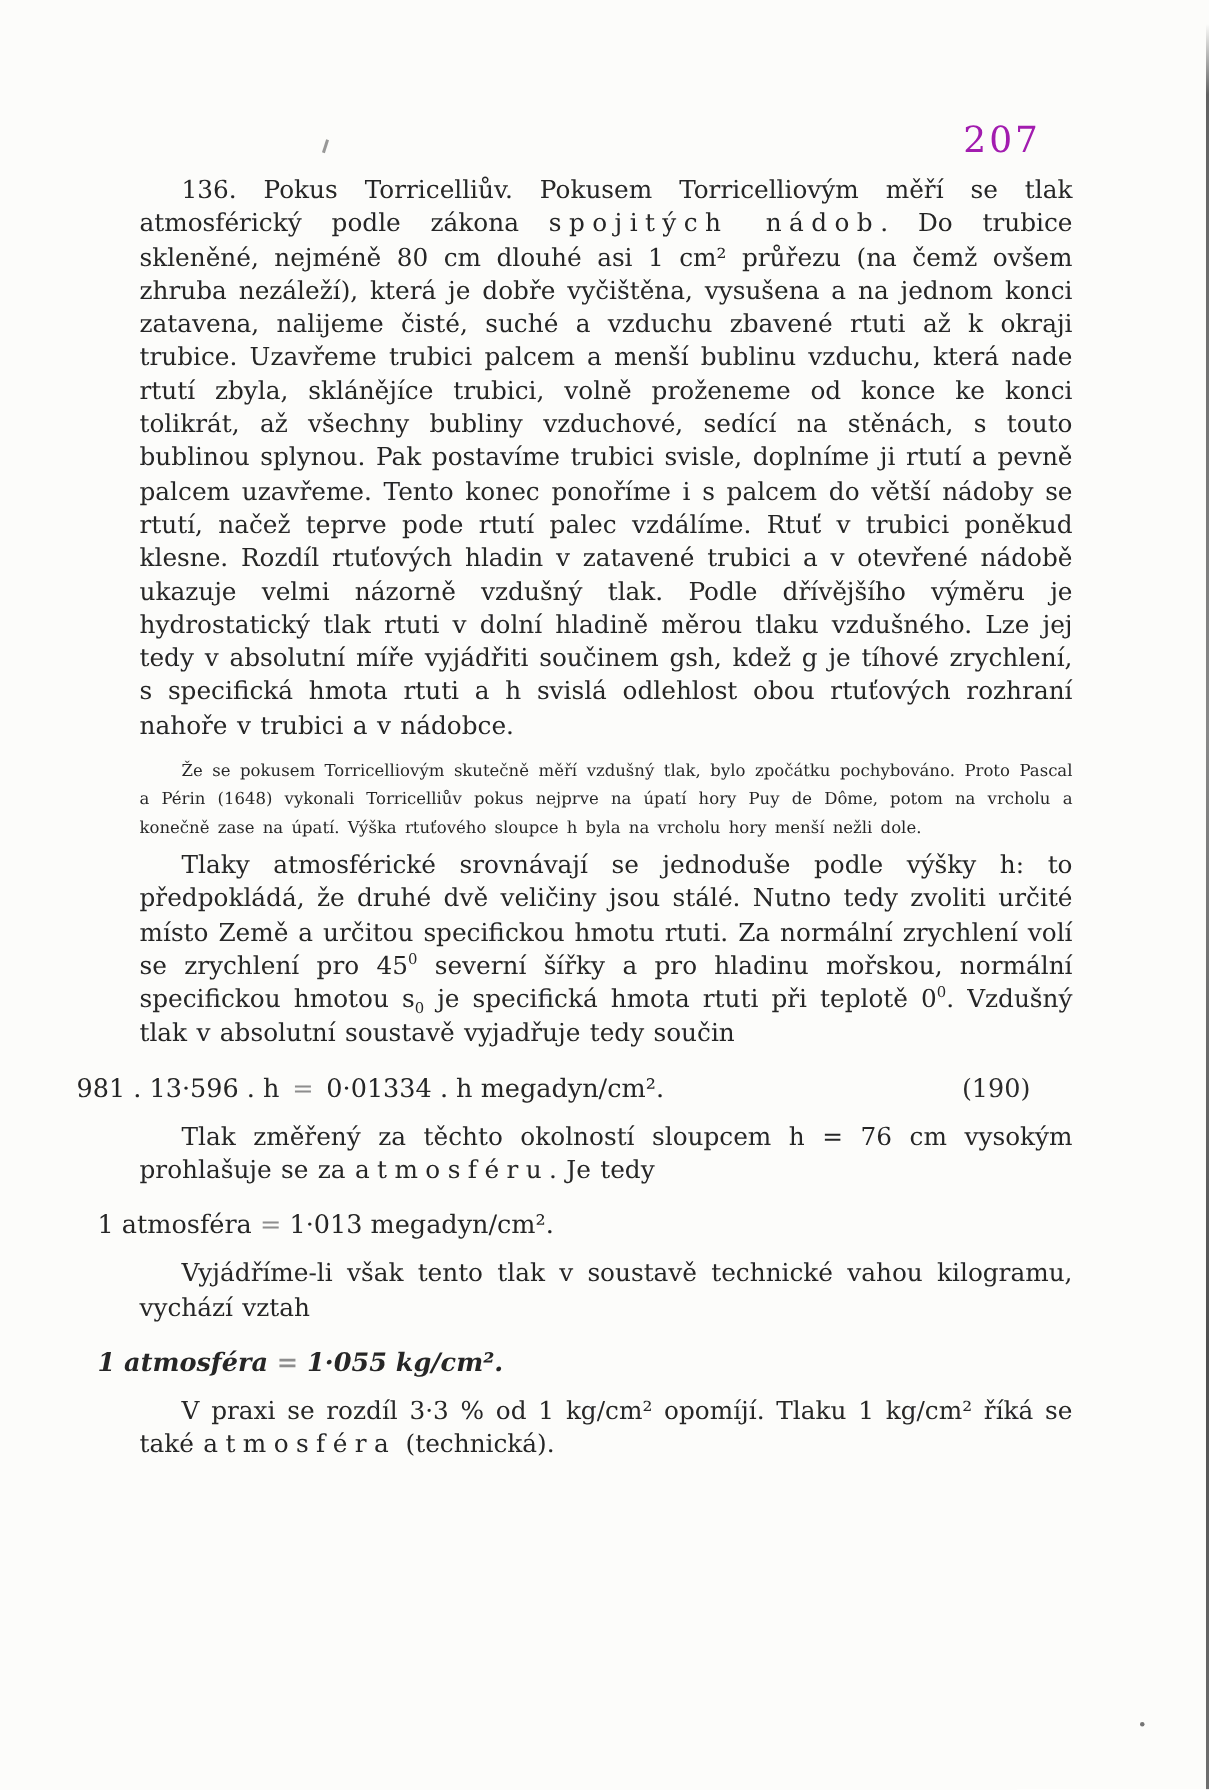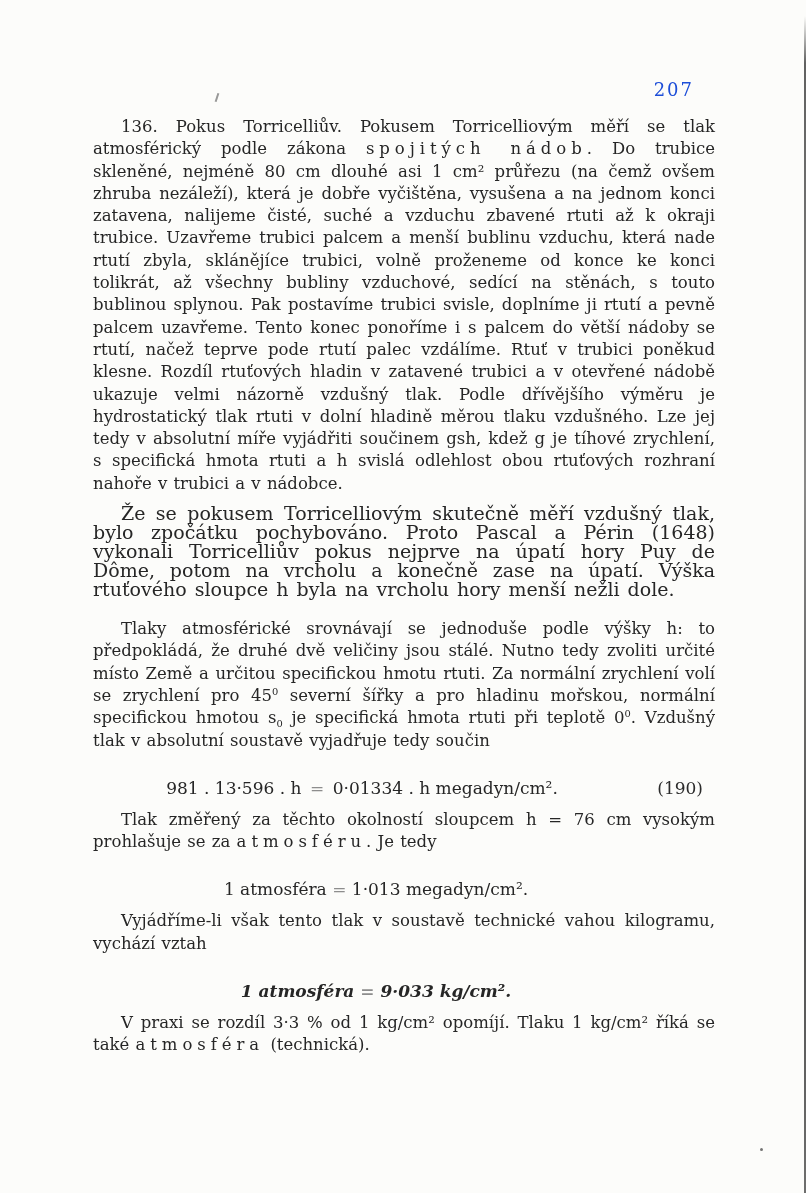--- a/index.html
+++ b/index.html
@@ -7,64 +7,64 @@
     position:relative;
     width:806px;height:1193px;
     background:#fcfcfa;
     overflow:hidden;
     font-family:"DejaVu Serif","Liberation Serif",serif;
     color:#262626;
   }
   .page-number{
     position:absolute;
     top:79px;right:112px;
-    font-size:18px;
+    font-size:24px;
     letter-spacing:2px;
-    color:#1d4ed8;
+    color:#a21caf;
   }
   .text-col{
     position:absolute;
     left:93px;top:116px;
     width:622px;
   }
   .para{
     margin:0;
     text-indent:28px;
     text-align:justify;
     font-size:16.5px;
     line-height:22.3px;
     word-spacing:1px;
   }
   .para.small{
-    font-size:19px;
+    font-size:11px;
     line-height:19px;
     margin-top:9px;
-    margin-bottom:19px;
+    margin-bottom:5px;
     word-spacing:2px;
   }
   .para.gap-top{margin-top:4px;}
   .para.section-gap{margin-top:19px;}
   .seg-b{font-weight:normal;}
   .seg-i{}
   .seg-sp{letter-spacing:0.30em;}
   .seg-faint{color:#8d8d8d;}
   .seg-sup{vertical-align:super;font-size:0.6em;line-height:0;}
   .seg-sub{vertical-align:sub;font-size:0.6em;line-height:0;}
   .eq-row{
     position:relative;
-    text-align:center;
-    margin:24px 0 9px 0;
+    text-align:left;
+    margin:14px 0 9px 0;
     font-size:17px;
     line-height:24px;
   }
   .eq{display:inline-block;transform:translateX(-28px);}
   .eq-row.with-num .eq{transform:translateX(-42px);}
   .eq-num{
     position:absolute;
-    right:12px;top:0;
+    right:28px;top:0;
     font-size:17px;
     color:#2b2b2b;
   }
   .eq.style-i{}
   .eq.style-bi{font-style:italic;font-weight:bold;}
   
   .scan-edge{
     position:absolute;
     right:0;top:16px;bottom:0;
     width:2px;
@@ -94,20 +94,20 @@
   <div class="page-number">207</div>
 
   <div class="text-col" id="content">
       <p class="para"><span class="seg-b">136. Pokus Torricelliův.</span><span> Pokusem Torricelliovým měří se tlak atmosférický podle zákona </span><span class="seg-sp">spojitých nádob</span><span>. Do trubice skleněné, nejméně 80 </span><span class="seg-i">cm</span><span> dlouhé asi 1 </span><span class="seg-i">cm²</span><span> průřezu (na čemž ovšem zhruba nezáleží), která je dobře vyčištěna, vysušena a na jednom konci zatavena, nalijeme čisté, suché a vzduchu zbavené rtuti až k okraji trubice. Uzavřeme trubici palcem a menší bublinu vzduchu, která nade rtutí zbyla, sklánějíce trubici, volně proženeme od konce ke konci tolikrát, až všechny bubliny vzduchové, sedící na stěnách, s touto bublinou splynou. Pak postavíme trubici svisle, doplníme ji rtutí a pevně palcem uzavřeme. Tento konec ponoříme i s palcem do větší nádoby se rtutí, načež teprve pode rtutí palec vzdálíme. Rtuť v trubici poněkud klesne. Rozdíl rtuťových hladin v zatavené trubici a v otevřené nádobě ukazuje velmi názorně vzdušný tlak. Podle dřívějšího výměru je hydrostatický tlak rtuti v dolní hladině měrou tlaku vzdušného. Lze jej tedy v absolutní míře vyjádřiti součinem </span><span class="seg-i">gsh</span><span>, kdež </span><span class="seg-i">g</span><span> je tíhové zrychlení, </span><span class="seg-i">s</span><span> specifická hmota rtuti a </span><span class="seg-i">h</span><span> svislá odlehlost obou rtuťových rozhraní nahoře v trubici a v nádobce.</span></p>
       <p class="para small"><span>Že se pokusem Torricelliovým skutečně měří vzdušný tlak, bylo zpočátku pochybováno. Proto </span><span class="seg-i">Pascal</span><span> a </span><span class="seg-i">Périn</span><span> (1648) vykonali Torricelliův pokus nejprve na úpatí hory Puy de Dôme, potom na vrcholu a konečně zase na úpatí. Výška rtuťového sloupce </span><span class="seg-i">h</span><span> byla na vrcholu hory menší nežli dole.</span></p>
       <p class="para gap-top"><span>Tlaky atmosférické srovnávají se jednoduše podle výšky </span><span class="seg-i">h</span><span>: to předpokládá, že druhé dvě veličiny jsou stálé. Nutno tedy zvoliti určité místo Země a určitou specifickou hmotu rtuti. Za normální zrychlení volí se zrychlení pro 45</span><span class="seg-sup">0</span><span> severní šířky a pro hladinu mořskou, normální specifickou hmotou </span><span class="seg-i">s</span><span class="seg-sub">0</span><span> je specifická hmota rtuti při teplotě 0</span><span class="seg-sup">0</span><span>. Vzdušný tlak v absolutní soustavě vyjadřuje tedy součin</span></p>
       <div class="eq-row with-num"><span class="eq style-r"><span>981 . 13·596 . </span><span class="seg-i">h</span><span class="seg-faint"> = </span><span>0·01334 . </span><span class="seg-i">h megadyn/cm²</span><span>.</span></span><span class="eq-num">(190)</span></div>
       <p class="para"><span>Tlak změřený za těchto okolností sloupcem </span><span class="seg-i">h</span><span> = 76 </span><span class="seg-i">cm</span><span> vysokým prohlašuje se za </span><span class="seg-sp">atmosféru</span><span>. Je tedy</span></p>
       <div class="eq-row"><span class="eq style-i"><span>1 atmosféra</span><span class="seg-faint"> = </span><span>1·013 megadyn/cm².</span></span></div>
       <p class="para"><span>Vyjádříme-li však tento tlak v soustavě technické vahou kilogramu, vychází vztah</span></p>
-      <div class="eq-row"><span class="eq style-bi"><span>1 atmosféra</span><span class="seg-faint"> = </span><span>9·033 kg/cm².</span></span></div>
+      <div class="eq-row"><span class="eq style-bi"><span>1 atmosféra</span><span class="seg-faint"> = </span><span>1·055 kg/cm².</span></span></div>
       <p class="para"><span>V praxi se rozdíl 3·3 % od 1 </span><span class="seg-i">kg/cm²</span><span> opomíjí. Tlaku 1 </span><span class="seg-i">kg/cm²</span><span> říká se také </span><span class="seg-sp">atmosféra</span><span> (technická).</span></p>
     </div>
 
   <div class="scan-edge"></div>
   <div class="scan-speck-1"></div>
   <div class="scan-speck-2"></div>
 </div>
 
 </body></html>

